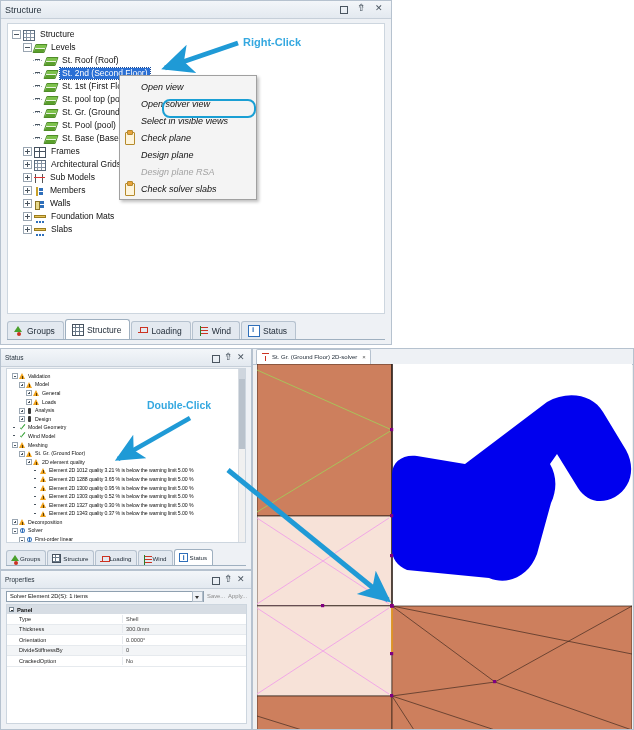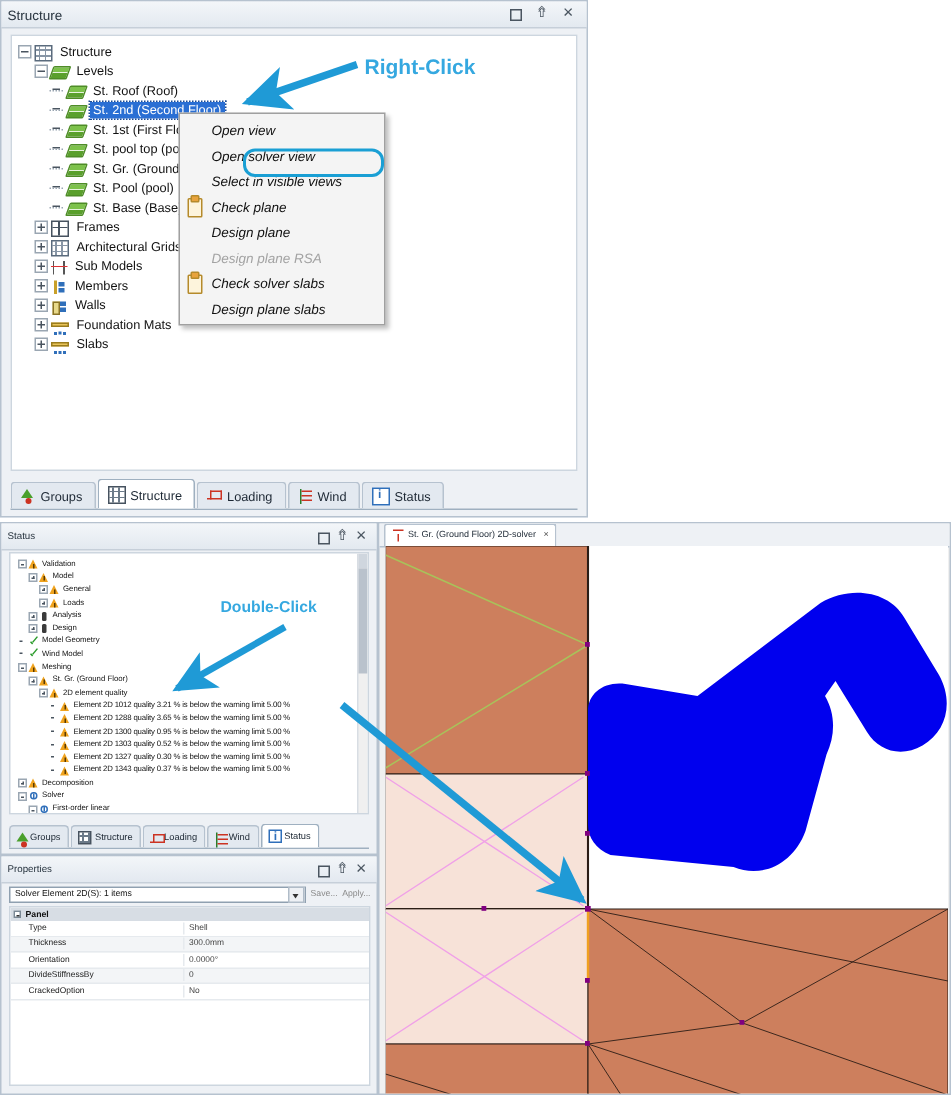--- a/index.html
+++ b/index.html
@@ -174,21 +174,21 @@
   }
   .cm-text{white-space:nowrap;}
   #cm-highlight{
     position:absolute;left:42px;top:23px;width:90px;height:15px;
     border:2px solid #1a9fd4;border-radius:8px;
     pointer-events:none;z-index:61;
   }
 
   
   .annot-text{
-    color:#35a8e0;font-size:14px;font-weight:bold;white-space:nowrap;
+    color:#35a8e0;font-size:11px;font-weight:bold;white-space:nowrap;
     font-family:"Liberation Sans", sans-serif;
   }
 
   
   #structure-tabs{
     position:absolute;left:6px;bottom:4px;height:20px;right:6px;
     display:flex;align-items:flex-end;
     border-bottom:1px solid #9fb0c0;
   }
   .dock-tab{
@@ -550,24 +550,20 @@
         <span class="cm-icon"></span>
         <span class="cm-text">Design plane</span>
       </div>
       <div class="cm-item disabled">
         <span class="cm-icon"></span>
         <span class="cm-text">Design plane RSA</span>
       </div>
       <div class="cm-item">
         <span class="cm-icon clip"></span>
         <span class="cm-text">Check solver slabs</span>
-      </div>
-      <div class="cm-item">
-        <span class="cm-icon"></span>
-        <span class="cm-text">Design plane slabs</span>
       </div>
     </div>
   <div id="cm-highlight"></div>
 </div>
 
 <div class="abs" id="status-panel">
   <div class="panel-title-bar">
     <span class="panel-title" style="font-size:6.5px">Status</span>
     <span class="panel-btns" style="gap:6px">
       <span class="pbtn restore" style="width:7px;height:7px"></span>

